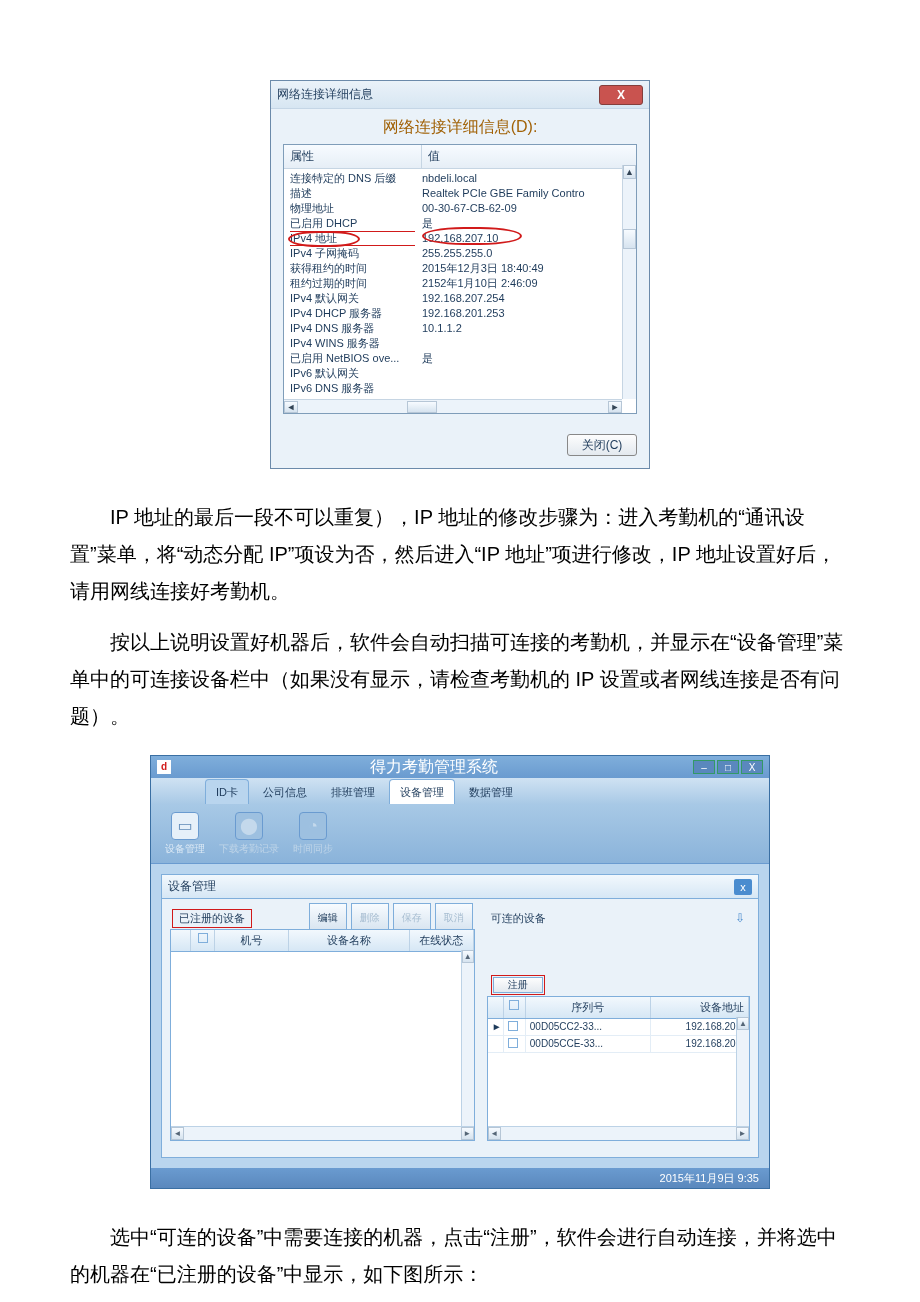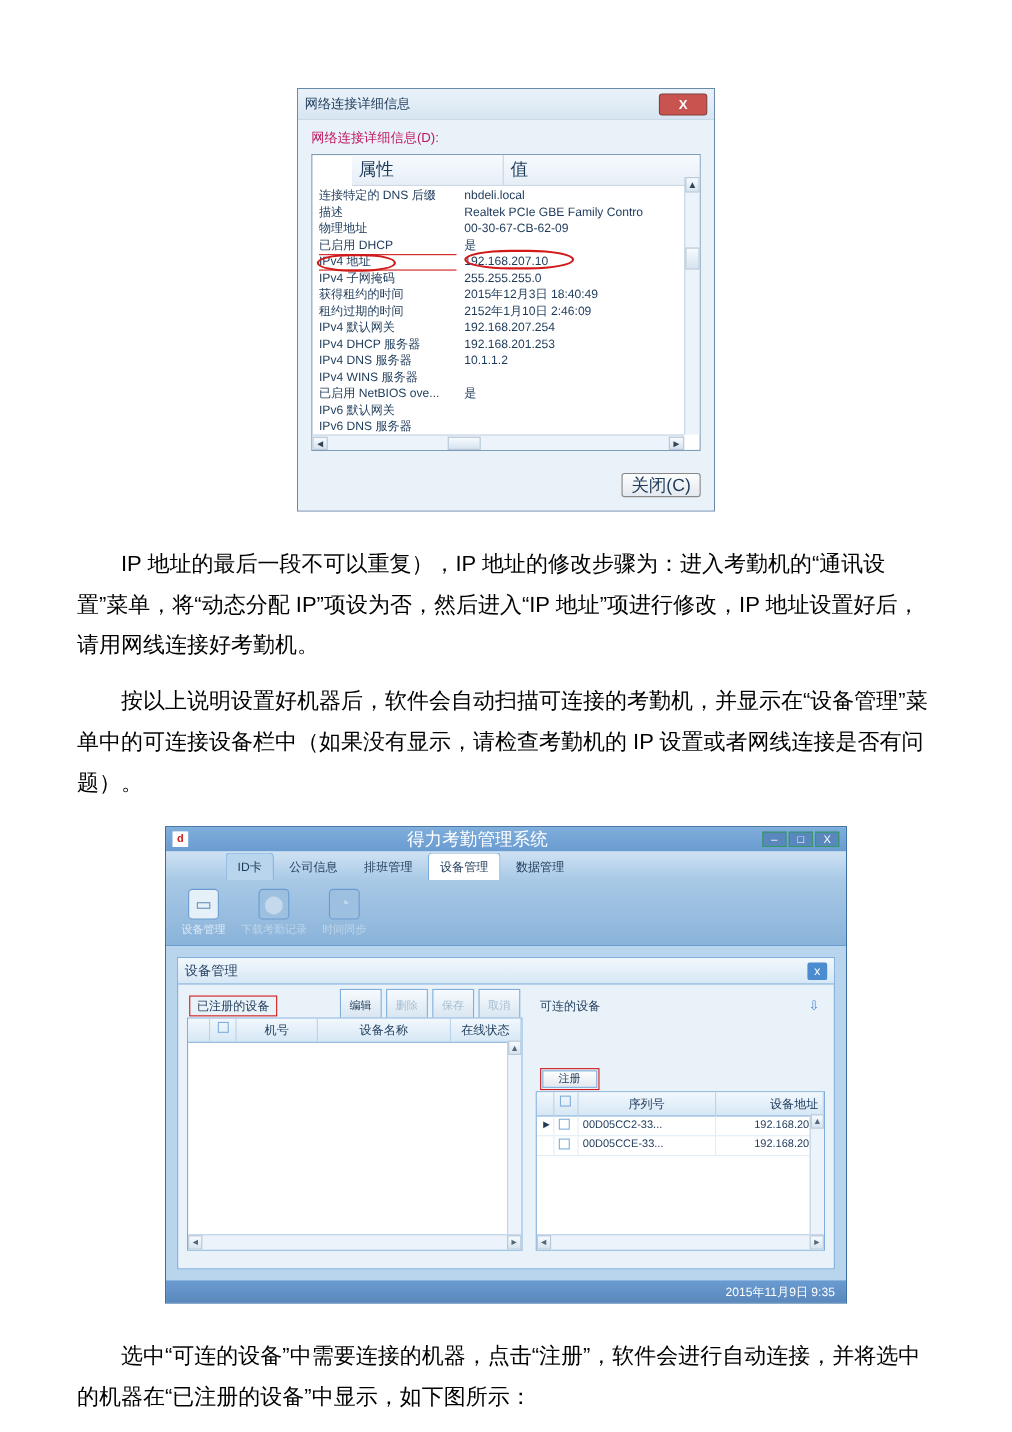--- a/index.html
+++ b/index.html
@@ -33,35 +33,34 @@
   .dialog-close {
     width: 44px; height: 20px;
     background: #c9534f;
     border: 1px solid #843e3b;
     border-radius: 3px;
     color: #fff;
     display: flex; align-items: center; justify-content: center;
     font-weight: bold;
   }
   .dialog-body { padding: 8px 12px 6px; background: #eaf2f9; }
-  .dialog-label { color: #be185d; font-size: 12px; margin-bottom: 6px; }
+  .dialog-label { color: #a16207; font-size: 16px; margin-bottom: 6px; text-align: center; }
   .listbox {
     background: #fff;
     border: 1px solid #7f9db9;
     height: 270px;
     overflow: hidden;
     position: relative;
   }
   .listbox-header {
     display: flex;
     background: linear-gradient(#f7fbff, #e6eef6);
     border-bottom: 1px solid #c6d5e3;
-    font-size: 16px;
+    font-size: 12px;
     color: #1d3a5a;
-    margin-left: 36px;
   }
   .listbox-header .col-prop { width: 138px; padding: 3px 6px; border-right: 1px solid #c6d5e3; }
   .listbox-header .col-val { flex: 1; padding: 3px 6px; }
   .listbox-rows { position: relative; padding: 2px 0; }
   .row { display: flex; font-size: 11px; color: #1d3a5a; padding: 0 6px; line-height: 15px; white-space: nowrap; }
   .row .c1 { width: 132px; }
   .row .c2 { flex: 1; }
   .listbox .vscroll {
     position: absolute; right: 0; top: 20px; bottom: 14px; width: 14px;
     background: #ecf3fa;
@@ -86,21 +85,21 @@
   .ellipse-prop { left: 4px; top: 62px; width: 72px; height: 16px; }
   .ellipse-val  { left: 138px; top: 58px; width: 100px; height: 18px; }
   .strike { position:absolute; left:6px; width:125px; height:0; border-top:1.5px solid #d11a1a; }
   .strike.a { top: 62px; }
   .strike.b { top: 76px; }
   .dialog-footer { padding: 14px 12px 12px; display:flex; justify-content:flex-end; background:#eaf2f9; }
   .win-button {
     min-width: 70px; height: 22px;
     background: linear-gradient(#fdfdfd,#e3e9ef);
     border: 1px solid #888; border-radius: 3px;
-    font-size: 16px; color:#1d3a5a;
+    font-size: 12px; color:#1d3a5a;
     display:flex;align-items:center;justify-content:center;
     padding: 0 8px;
   }
 
   
   .para { font-size: 20px; line-height: 1.85; text-indent: 2em; margin: 6px 0 14px; }
 
   
   .app {
     width: 620px;

